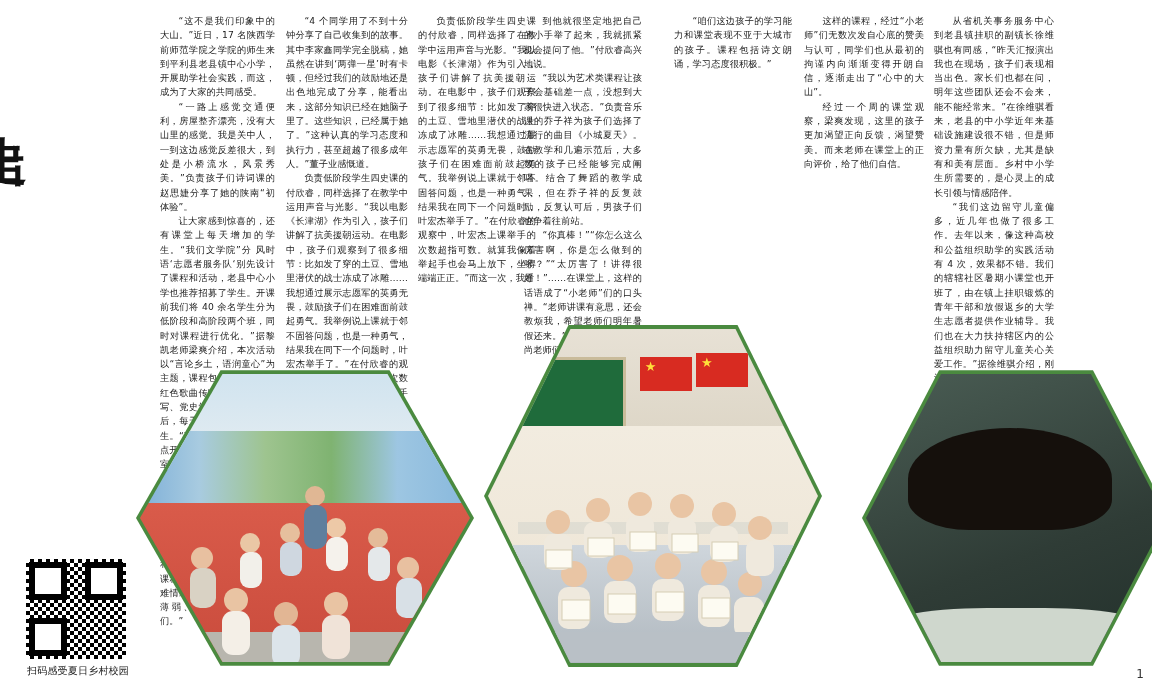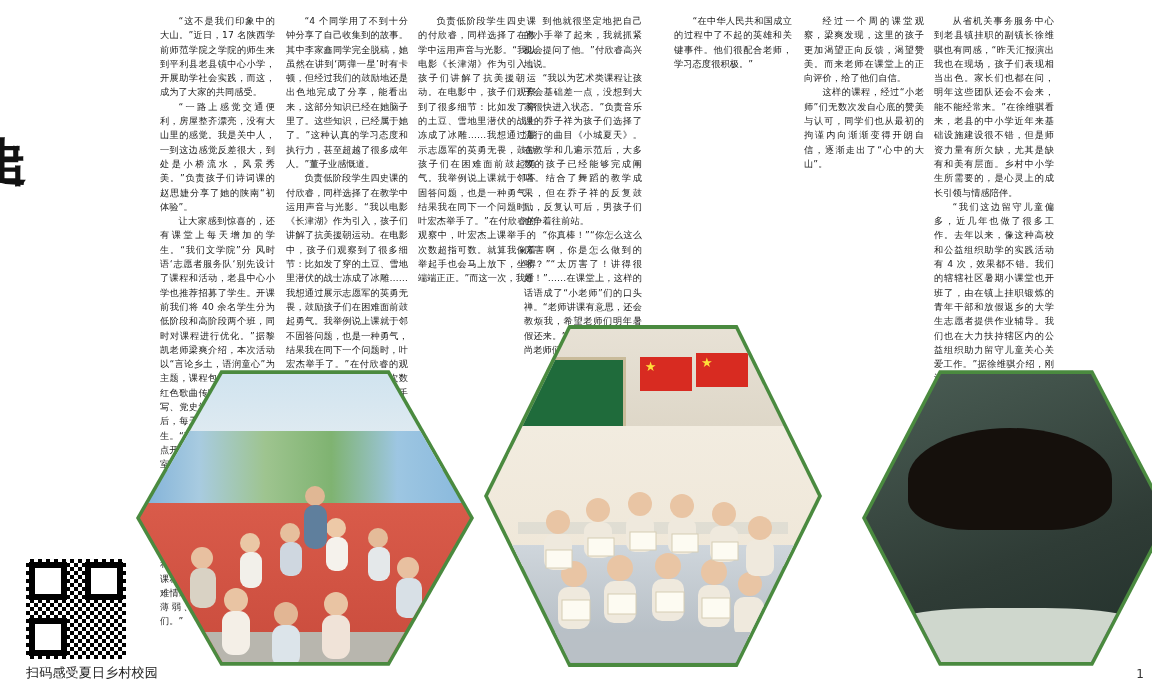--- a/index.html
+++ b/index.html
@@ -121,21 +121,21 @@
       repeating-linear-gradient(90deg, #000 0 4px, #fff 4px 8px),
       repeating-linear-gradient(0deg, #000 0 4px, #fff 4px 8px);
     background-blend-mode: difference;
     background-color: #fff;
     position: relative;
   }
   .qr .eye { position: absolute; width: 26px; height: 26px; background: #fff; border: 6px solid #000; }
   .qr .eye.tl { left: 3px; top: 3px; }
   .qr .eye.tr { right: 3px; top: 3px; }
   .qr .eye.bl { left: 3px; bottom: 3px; }
-  .qr-caption { margin-top: 5px; font-size: 13px; color: #222; letter-spacing: .2px;
+  .qr-caption { margin-top: 5px; font-size: 10px; color: #222; letter-spacing: .2px;
                 font-family: "DejaVu Sans", sans-serif; white-space: nowrap; text-align: center; }
 
   .page-number {
     position: absolute;
     right: 8px; bottom: 6px;
     font-size: 12px; color: #333;
     font-family: "DejaVu Sans", sans-serif;
   }
 </style>
 </head>
@@ -165,26 +165,26 @@
     <p>负责低阶段学生四史课的付欣睿，同样选择了在教学中运用声音与光影。“我以电影《长津湖》作为引入，孩子们讲解了抗美援朝运动。在电影中，孩子们观察到了很多细节：比如发了穿的土豆、雪地里潜伏的战士冻成了冰雕……我想通过展示志愿军的英勇无畏，鼓励孩子们在困难面前鼓起勇气。我举例说上课就于邻不固答问题，也是一种勇气，结果我在同下一个问题时，叶宏杰举手了。”在付欣睿的观察中，叶宏杰上课举手的次数超指可数。就算我像着举起手也会马上放下，坐得端端正正。”而这一次，我看</p>
   </div>
 
   <div class="col c4">
     <p>到他就很坚定地把自己的小手举了起来，我就抓紧机会提问了他。”付欣睿高兴地说。</p>
     <p>“我以为艺术类课程让孩子会基础差一点，没想到大家很快进入状态。”负责音乐课的乔子祥为孩子们选择了流行的曲目《小城夏天》。在教学和几遍示范后，大多数的孩子已经能够完成阐唱。结合了舞蹈的教学成果，但在乔子祥的反复鼓励，反复认可后，男孩子们也争着往前站。</p>
     <p>“你真棒！”“你怎么这么厉害啊，你是怎么做到的呀？”“太厉害了！讲得很好！”……在课堂上，这样的话语成了“小老师”们的口头禅。“老师讲课有意思，还会教烦我，希望老师们明年暑假还来。”三年级的陈笛浠也尚老师们表达了自己喜欢。</p>
   </div>
 
   <div class="col c5">
-    <p>“在中华人民共和国成立的过程中了不起的英雄和关键事件。他们很配合老师，学习态度很积极。”</p>
+    <p>“咱们这边孩子的学习能力和课堂表现不亚于大城市的孩子。课程包括诗文朗诵，学习态度很积极。”</p>
   </div>
 
   <div class="col c6">
+    <p>这样的课程，经过“小老师”们无数次发自心底的赞美与认可，同学们也从最初的拘谨内向渐渐变得开朗自信，逐渐走出了“心中的大山”。</p>
     <p>经过一个周的课堂观察，梁爽发现，这里的孩子更加渴望正向反馈，渴望赞美。而来老师在课堂上的正向评价，给了他们自信。</p>
-    <p>这样的课程，经过“小老师”们无数次发自心底的赞美与认可，同学们也从最初的拘谨内向渐渐变得开朗自信，逐渐走出了“心中的大山”。</p>
   </div>
 
   <div class="col c7">
     <p>从省机关事务服务中心到老县镇挂职的副镇长徐维骐也有同感，“昨天汇报演出我也在现场，孩子们表现相当出色。家长们也都在问，明年这些团队还会不会来，能不能经常来。”在徐维骐看来，老县的中小学近年来基础设施建设很不错，但是师资力量有所欠缺，尤其是缺有和美有层面。乡村中小学生所需要的，是心灵上的成长引领与情感陪伴。</p>
     <p>“我们这边留守儿童偏多，近几年也做了很多工作。去年以来，像这种高校和公益组织助学的实践活动有 4 次，效果都不错。我们的辖辖社区暑期小课堂也开班了，由在镇上挂职锻炼的青年干部和放假返乡的大学生志愿者提供作业辅导。我们也在大力扶持辖区内的公益组织助力留守儿童关心关爱工作。”据徐维骐介绍，刚计本年度秋季开学，陕西学前师范学院将以此次主题实践为契机，与老县镇签订校地合作协议，以促深度交流合作。</p>
     <p class="byline">记者 陈俊 陈楚珺 实习生 吕希睿</p>
   </div>
 
   <div class="hex-border" id="photo1b"></div>
   <div class="hex" id="photo1">

